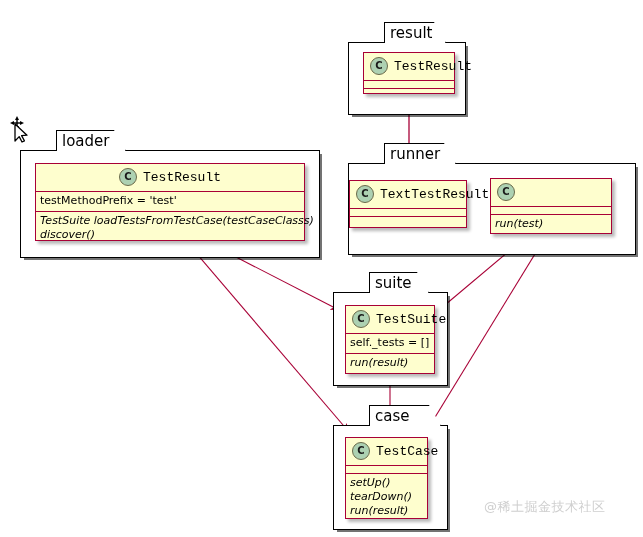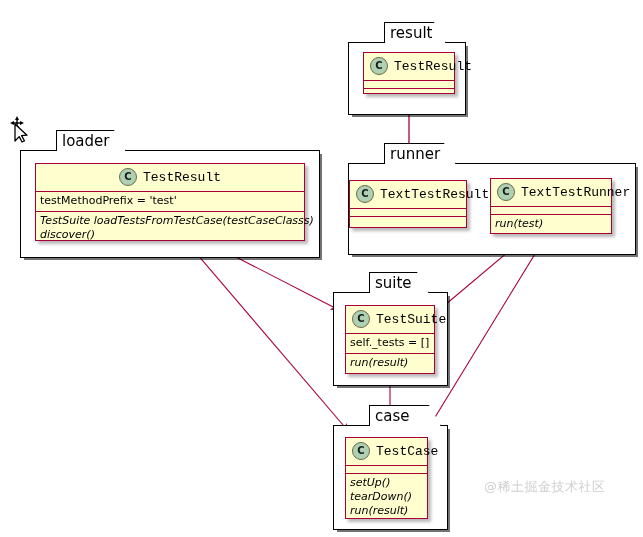--- a/index.html
+++ b/index.html
@@ -226,21 +226,20 @@
       <span class="c-icon">C</span>
       <span class="cls-name">TextTestResult</span>
     </div>
     <div class="cls-sec empty"></div>
     <div class="cls-sec empty"></div>
   </div>
 
   <div class="cls" style="left:490px; top:178px; width:122px; height:56px;">
     <div class="cls-head left">
       <span class="c-icon">C</span>
-      <span class="cls-name">TextTestRunner</span>
     </div>
     <div class="cls-sec empty"></div>
     <div class="cls-sec">
       <div>run(test)</div>
     </div>
   </div>
 
   <div class="pkg" style="left:333px; top:272px; width:115px; height:114px;">
     <div class="pkg-tab" style="width:60px;">
       <span>suite</span>
@@ -286,15 +285,15 @@
       <path d="M11,1 L13,5 L9,5 z"></path>
       <path d="M11,15 L13,11 L9,11 z"></path>
       <path d="M4,8 L8,10 L8,6 z"></path>
       <path d="M18,8 L14,10 L14,6 z"></path>
       <rect x="10.3" y="4" width="1.4" height="8"></rect>
       <rect x="7" y="7.3" width="8" height="1.4"></rect>
     </g>
     <path d="M9,9 L9,26 L13.2,21.6 L16,27 L18.4,25.8 L15.6,20.6 L21,20.2 z" fill="#ffffff" stroke="#000000" stroke-width="1.3" stroke-linejoin="round"></path>
   </svg>
 
-  <div id="watermark" style="left:484px; top:478px;">@稀土掘金技术社区</div>
+  <div id="watermark" style="left:484px; top:498px;">@稀土掘金技术社区</div>
 
 </div>
 
 </body></html>

